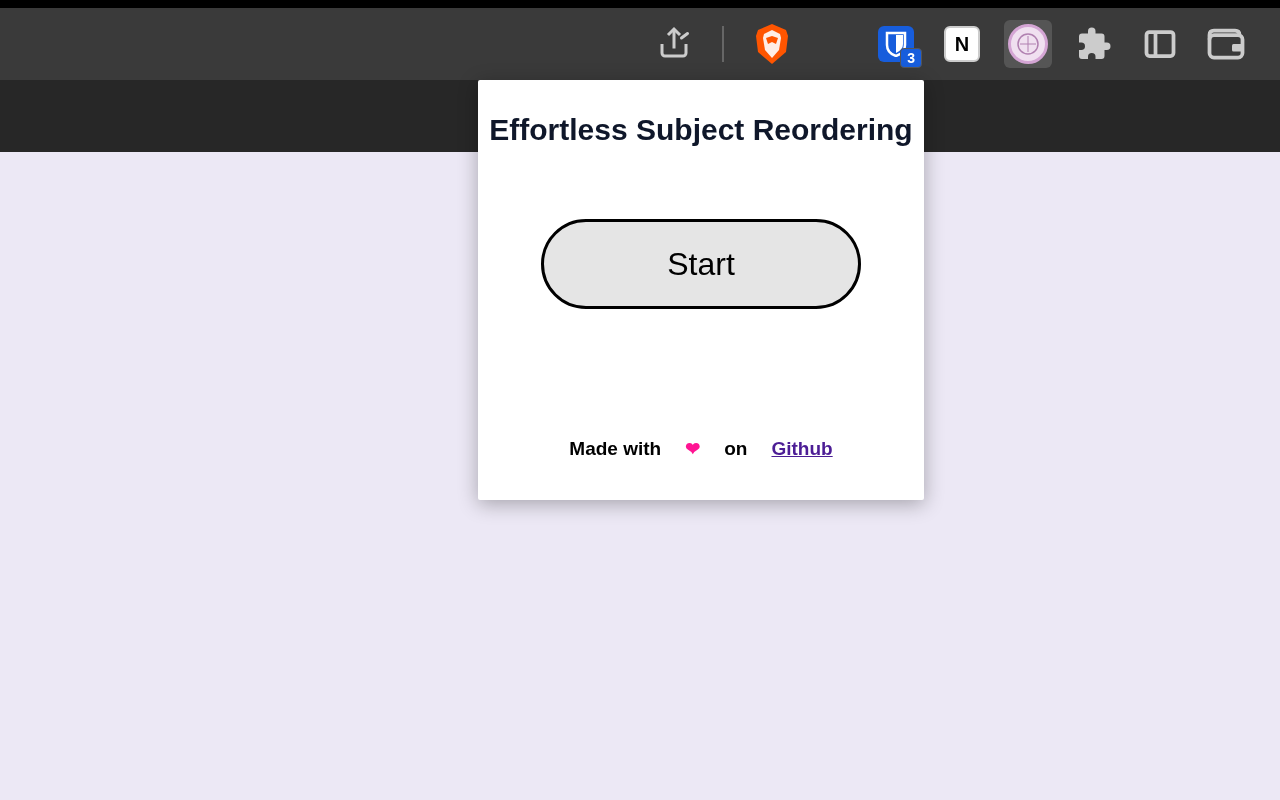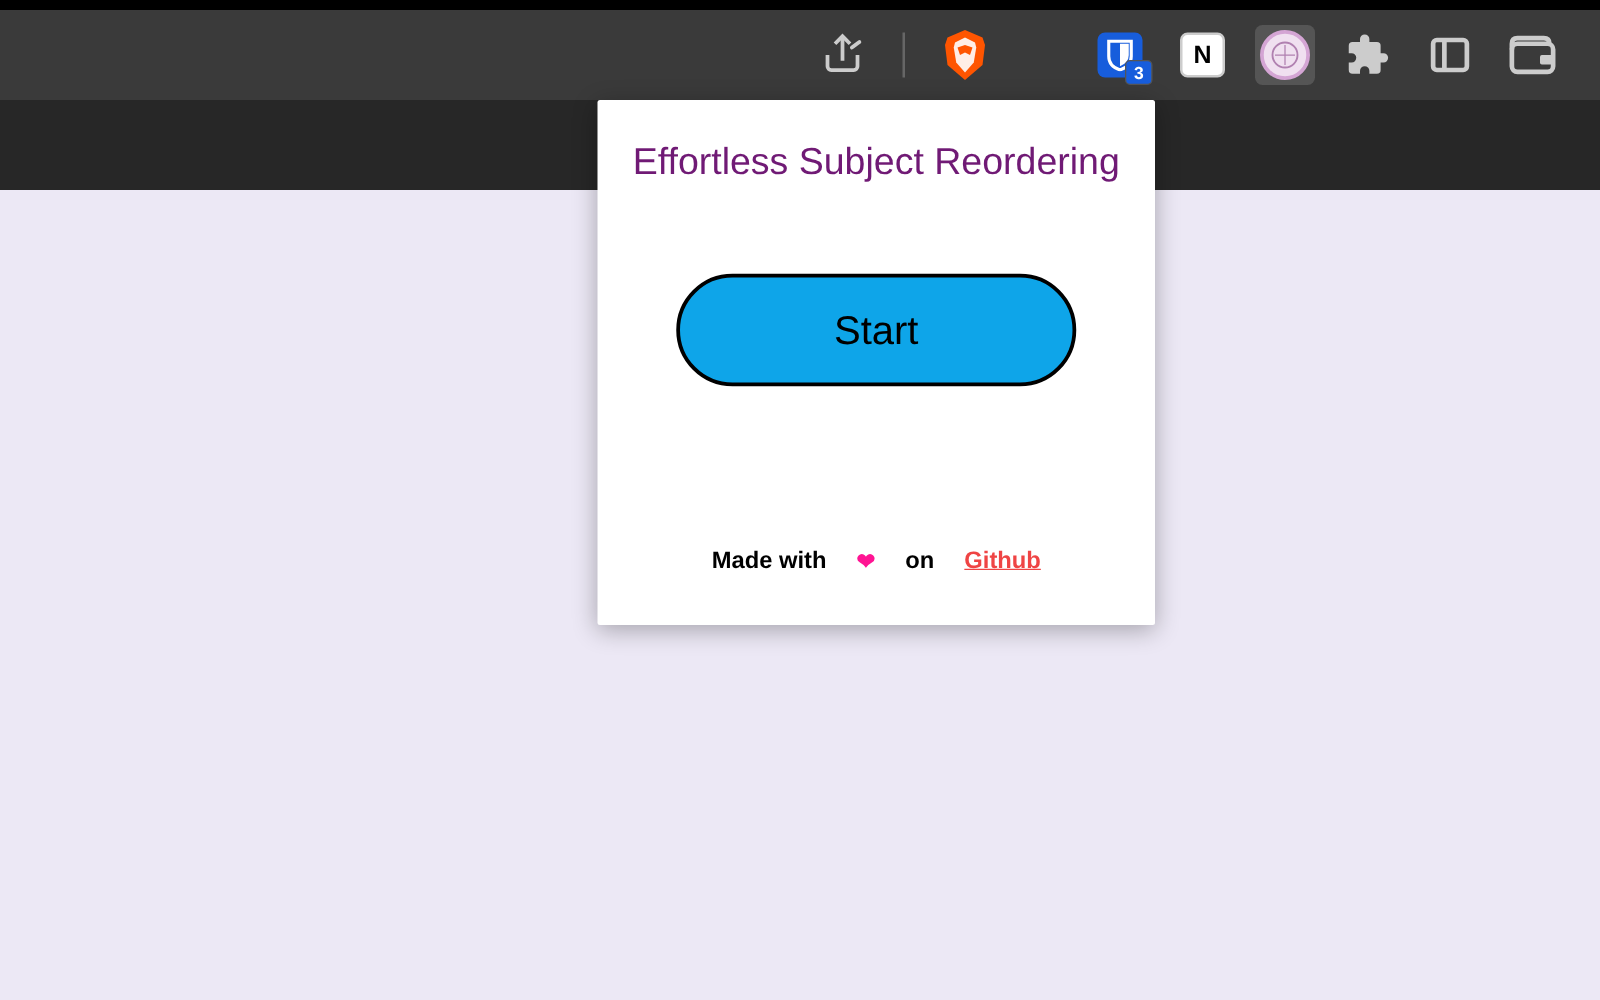--- a/index.html
+++ b/index.html
@@ -147,32 +147,32 @@
       box-shadow: 0 4px 20px rgba(0,0,0,0.3);
       border-radius: 2px;
       display: flex;
       flex-direction: column;
       align-items: center;
       padding-top: 30px;
       z-index: 10;
     }
     .popup-title {
       font-size: 30px;
-      font-weight: 400;
+      font-weight: 700;
       text-align: center;
       line-height: 1.3;
-      color: #701a75;
+      color: #0f172a;
     }
     .start-button {
       margin-top: 70px;
       width: 320px;
       height: 90px;
       border: 3px solid #000;
       border-radius: 50px;
-      background: #0ea5e9;
+      background: #e5e5e5;
       font-size: 32px;
       color: #000;
       cursor: pointer;
       display: flex;
       align-items: center;
       justify-content: center;
     }
     .footer-text {
       margin-top: auto;
       margin-bottom: 40px;
@@ -181,21 +181,21 @@
       color: #000;
       display: flex;
       align-items: center;
       gap: 24px;
     }
     .heart {
       color: #ff1493;
       font-size: 18px;
     }
     .github-link {
-      color: #ef4444;
+      color: #4c1d95;
       text-decoration: underline;
     }
   </style>
 </head>
 <body>
 
 <div class="top-black-bar"></div>
 
 <div class="toolbar">
   <div class="icon-wrap share-icon">

